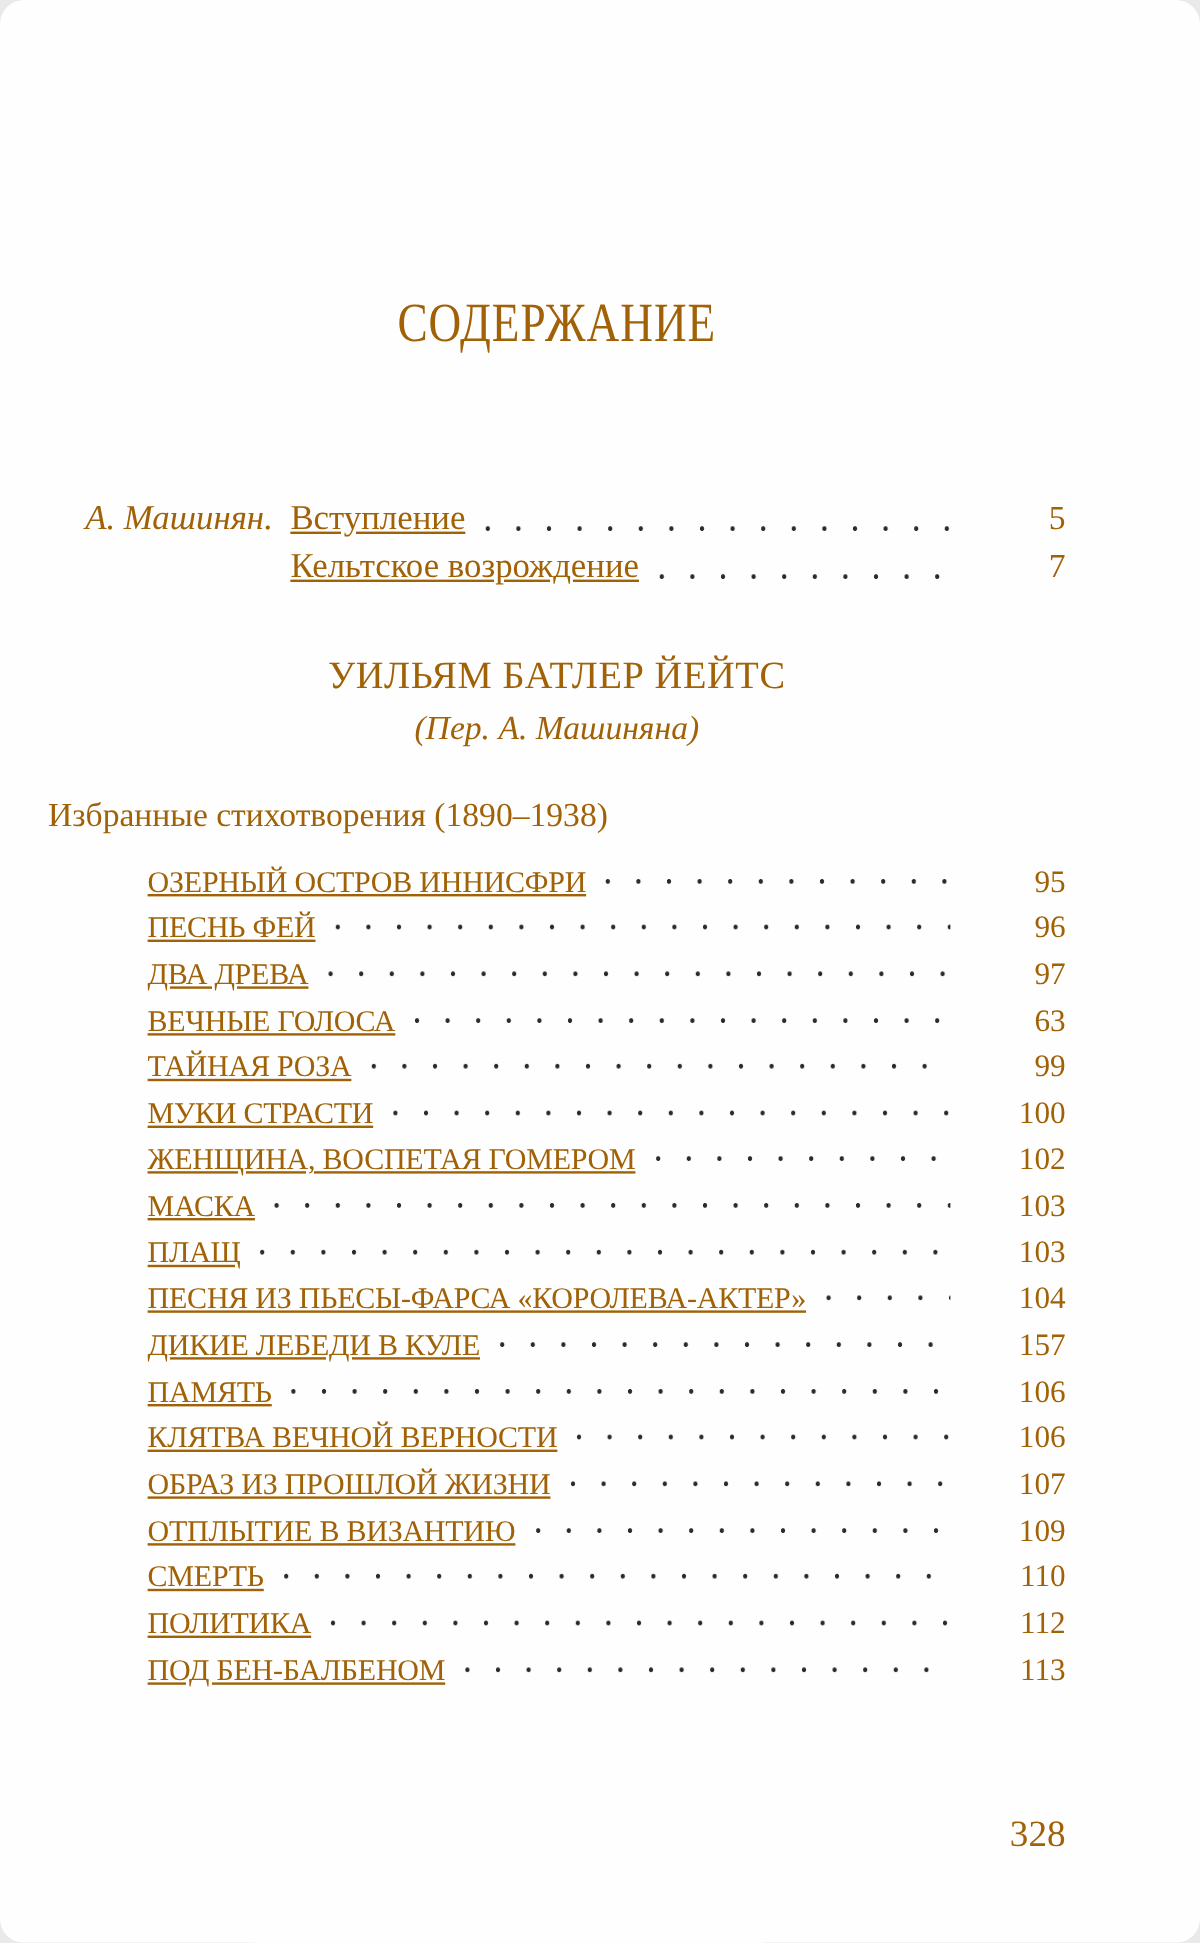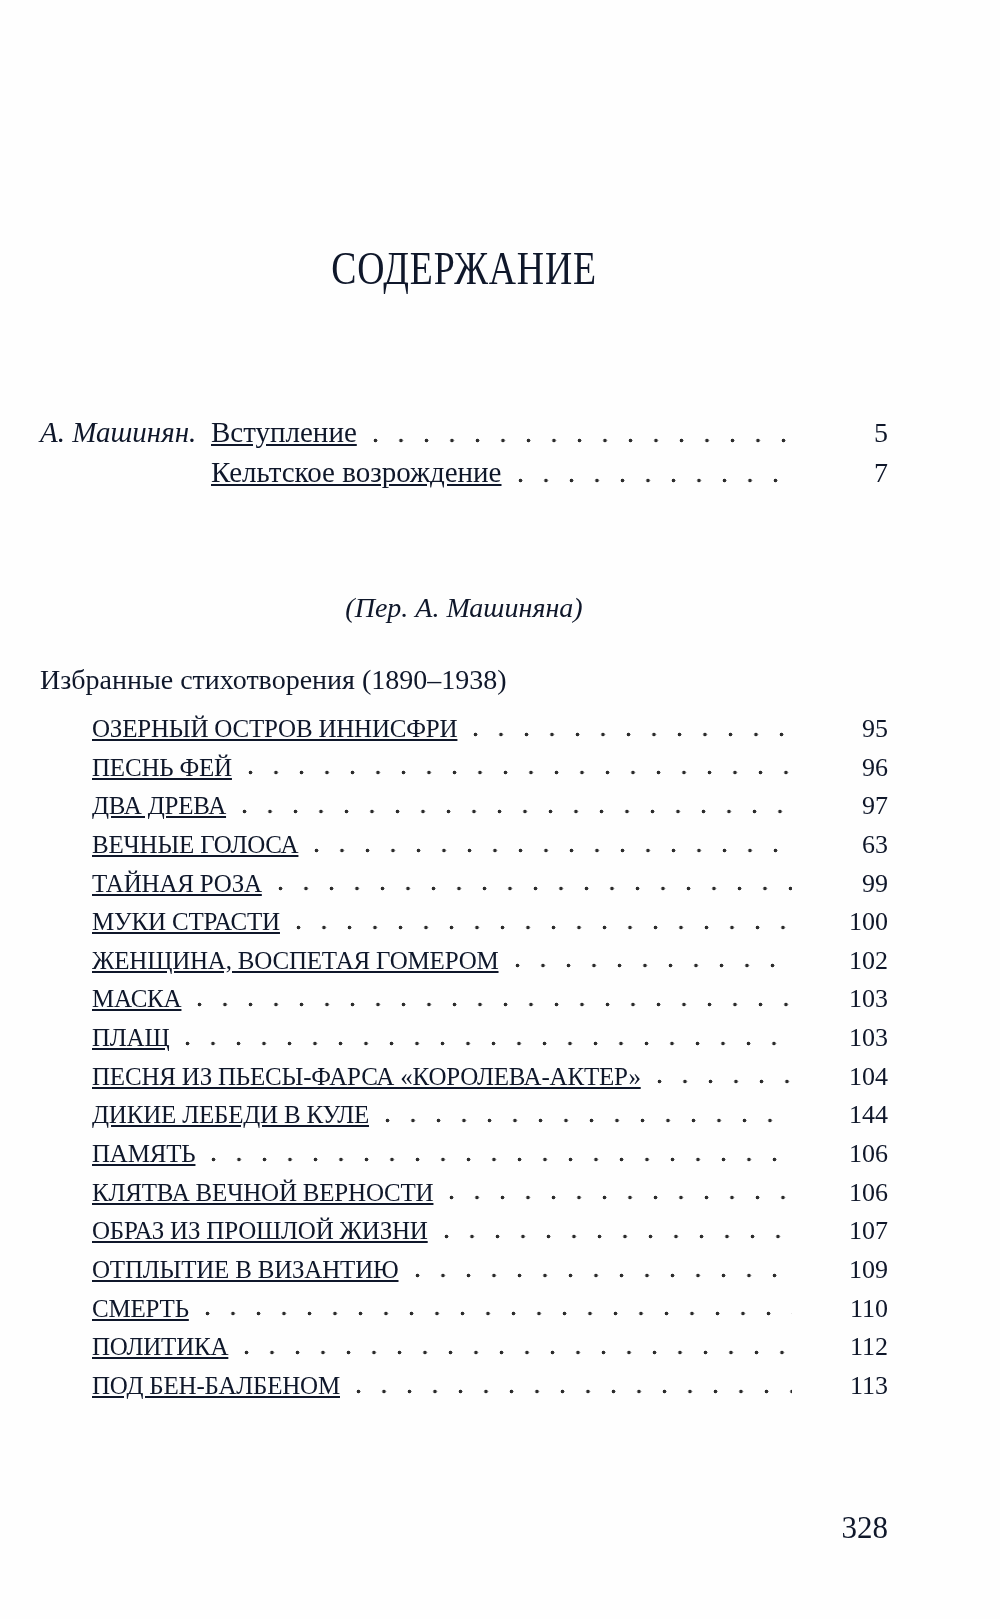--- a/index.html
+++ b/index.html
@@ -3,42 +3,43 @@
 <meta charset="utf-8">
 <style>
   html, body { margin: 0; padding: 0; background: #e9e9e9; }
   .page {
     position: relative;
     width: 1000px;
     height: 1619px;
     margin: 0 auto;
     background: #fefefe;
     font-family: "Liberation Serif", "DejaVu Serif", serif;
-    color: #0f172a;
+    color: #a16207;
     overflow: hidden;
+    border-radius: 20px;
   }
 
   
   .title {
     position: absolute;
     top: 242px;
     left: 40px;
     width: 848px;
     margin: 0;
     text-align: center;
     font-size: 46px;
     font-weight: normal;
     letter-spacing: 1px;
     transform: scaleX(0.82);
     transform-origin: 50% 50%;
     white-space: nowrap;
   }
 
   
-  .toc-row { display: flex; align-items: baseline; box-sizing: border-box; }
+  .toc-row { display: flex; align-items: baseline; box-sizing: border-box; margin-left: 31px; }
   .entry-title { flex: none; white-space: nowrap; text-decoration: underline; }
   .leader {
     flex: 1;
     align-self: flex-end;
     height: 7px;
     margin: 0 26px 12px 16px;
     background-image: radial-gradient(circle at 2.5px 3.5px, #2b2b2b 1.7px, rgba(0,0,0,0) 2.1px);
     background-size: 25.5px 7px;
     background-repeat: repeat-x;
     background-position: left bottom;
@@ -88,21 +89,21 @@
   }
 
   
   .toc-list {
     position: absolute;
     top: 711px;
     left: 92px;
     width: 796px;
     font-size: 25px;
   }
-  .poem-row { height: 38.65px; padding-top: 3px; letter-spacing: -0.2px; }
+  .poem-row { height: 38.65px; padding-top: 3px; letter-spacing: -0.2px; align-items: flex-end; }
   .poem-row .pagenum { font-size: 26px; letter-spacing: 0; }
 
   
   .folio {
     position: absolute;
     top: 1510px;
     left: 40px;
     width: 848px;
     text-align: right;
     font-size: 31px;
@@ -124,20 +125,21 @@
   </div>
 
   <div class="toc-row intro-row">
     <span class="author-cell"></span>
     <span class="entry-title">Кельтское возрождение</span>
     <span class="leader"></span>
     <span class="pagenum">7</span>
   </div>
 </div>
 
+  <div class="heading">УИЛЬЯМ БАТЛЕР ЙЕЙТС</div>
 
   <div class="subheading">(Пер. А. Машиняна)</div>
 
   <div class="group-title">Избранные стихотворения (1890–1938)</div>
 
   <div class="toc-list" id="toc-list">
   <div class="toc-row poem-row">
     <span class="entry-title">ОЗЕРНЫЙ ОСТРОВ ИННИСФРИ</span>
     <span class="leader"></span>
     <span class="pagenum">95</span>
@@ -194,21 +196,21 @@
 
   <div class="toc-row poem-row">
     <span class="entry-title">ПЕСНЯ ИЗ ПЬЕСЫ-ФАРСА «КОРОЛЕВА-АКТЕР»</span>
     <span class="leader"></span>
     <span class="pagenum">104</span>
   </div>
 
   <div class="toc-row poem-row">
     <span class="entry-title">ДИКИЕ ЛЕБЕДИ В КУЛЕ</span>
     <span class="leader"></span>
-    <span class="pagenum">144</span>
+    <span class="pagenum">157</span>
   </div>
 
   <div class="toc-row poem-row">
     <span class="entry-title">ПАМЯТЬ</span>
     <span class="leader"></span>
     <span class="pagenum">106</span>
   </div>
 
   <div class="toc-row poem-row">
     <span class="entry-title">КЛЯТВА ВЕЧНОЙ ВЕРНОСТИ</span>

